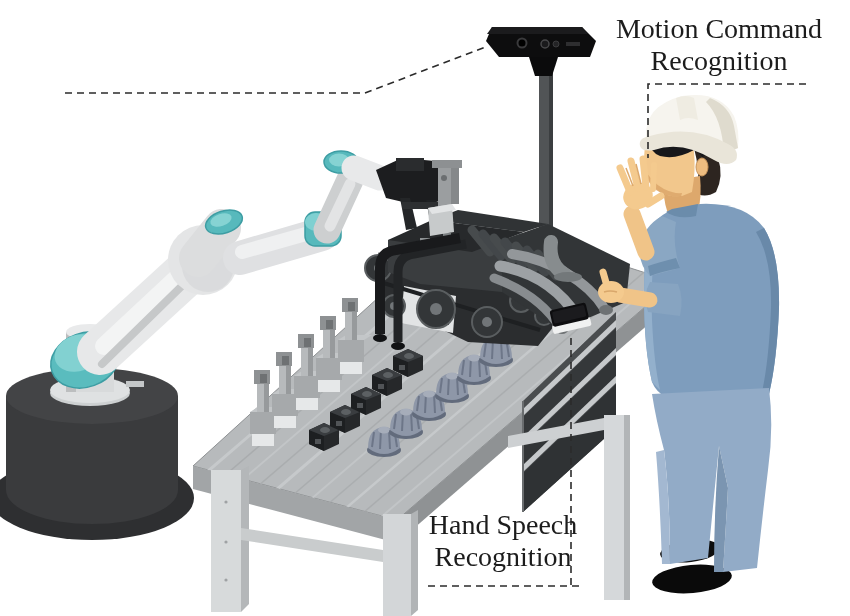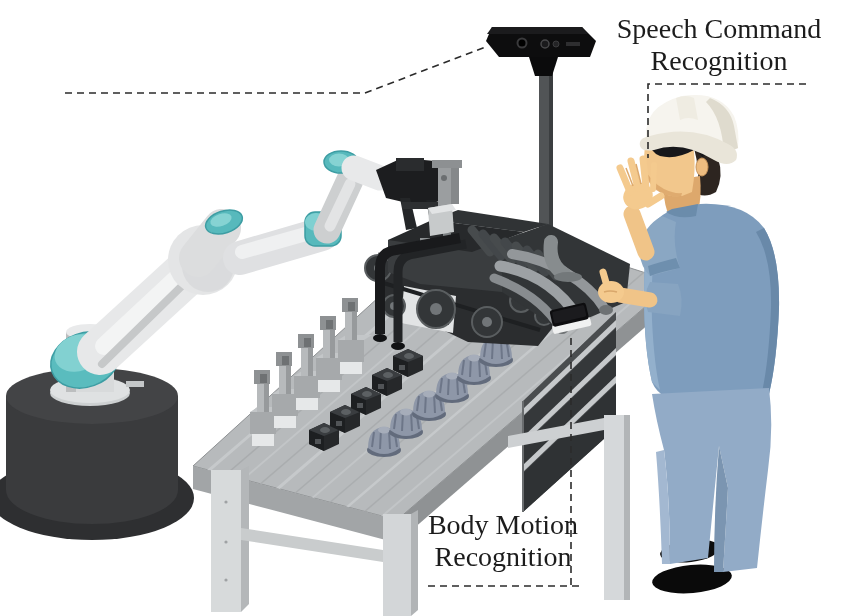--- a/index.html
+++ b/index.html
@@ -311,16 +311,16 @@
   </g>
 
   <g stroke="#2b2b2b" stroke-width="1.6" fill="none">
     <polyline points="65,93 365,93 488,46" stroke-dasharray="7 5"></polyline>
     <polyline points="806,84 648,84 648,158" stroke-dasharray="7 5"></polyline>
     <polyline points="571,338 571,586" stroke-dasharray="7 5"></polyline>
     <polyline points="428,586 580,586" stroke-dasharray="7 5"></polyline>
   </g>
 </svg>
 
-<div id="label-speech" class="fig-label">Speech Command Recognition</div>
-<div id="label-hand" class="fig-label">Body Motion Recognition</div>
+<div id="label-speech" class="fig-label">Motion Command Recognition</div>
+<div id="label-hand" class="fig-label">Hand Speech Recognition</div>
 
 </div>
 
 </body></html>

